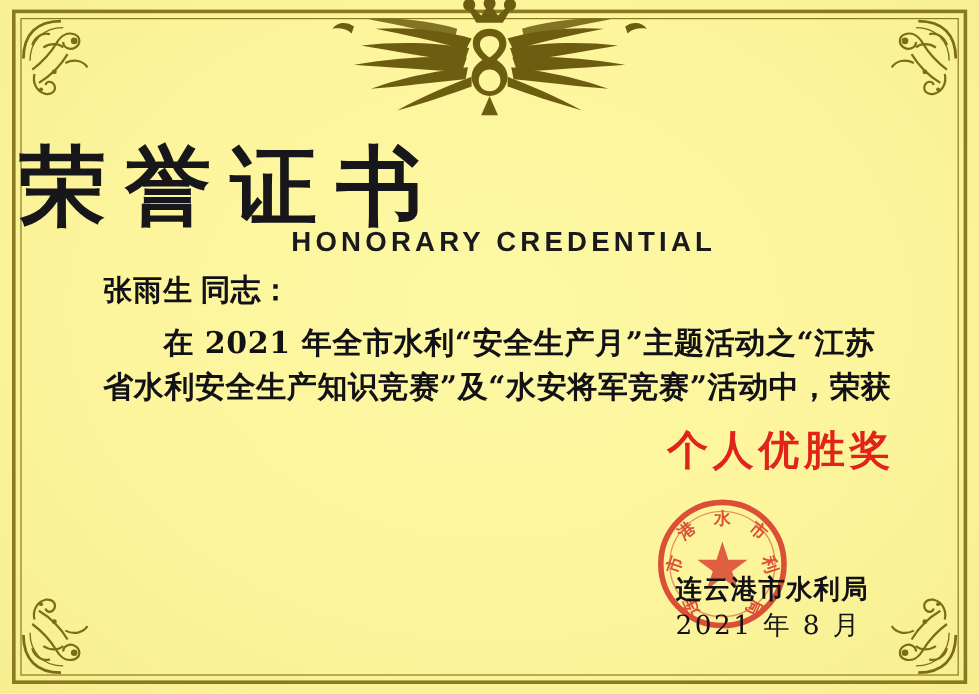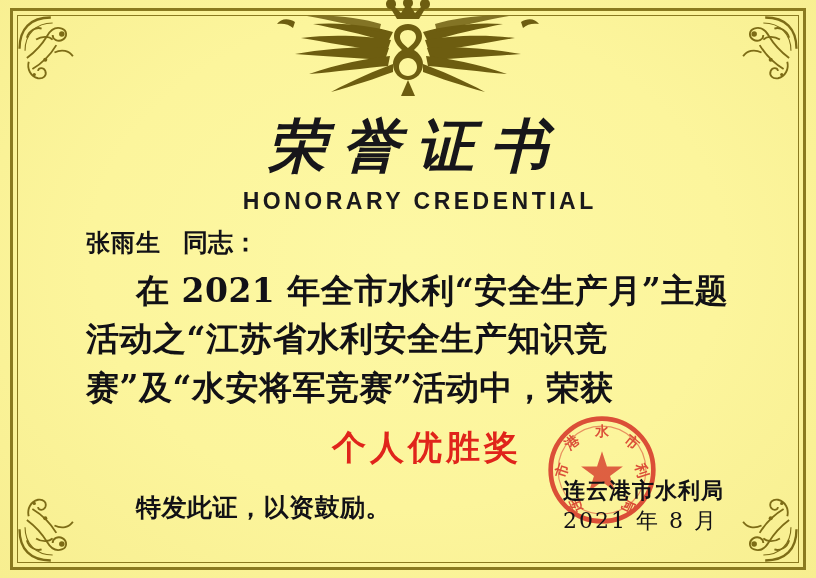--- a/index.html
+++ b/index.html
@@ -66,28 +66,27 @@
     height: 110px;
     color: #6d5d10;
   }
   .crest svg { display: block; width: 100%; height: 100%; }
 
   
   .title-cn {
     position: absolute;
     left: 0; right: 0;
     top: 108px;
-    text-align: center;
+    text-align: left;
     font-family: "DejaVu Serif", "Liberation Serif", serif;
     font-weight: bold;
-    font-size: 58px;
+    font-size: 72px;
     letter-spacing: 16px;
     text-indent: 16px;
     color: #17161a;
-    font-style: italic;
   }
   .title-en {
     position: absolute;
     left: 0; right: 0;
     top: 188px;
     text-align: center;
     font-family: "Liberation Sans", sans-serif;
     font-weight: bold;
     font-size: 23px;
     letter-spacing: 3.5px;
@@ -112,33 +111,33 @@
     margin-bottom: 4px;
   }
   .recipient-name {
     font-size: 24px;
     font-weight: bold;
     letter-spacing: 1px;
   }
   .recipient-suffix {
     font-size: 25px;
     font-weight: bold;
-    margin-left: 22px;
+    margin-left: 6px;
   }
   .paragraph {
-    font-size: 33px;
+    font-size: 25px;
     font-weight: bold;
     line-height: 1.48;
     text-indent: 50px;
     letter-spacing: 0.5px;
     margin-top: 2px;
   }
   .award-name {
     margin-top: 12px;
-    text-align: center;
+    text-align: right;
     color: #e0241b;
     font-family: "DejaVu Serif", "Liberation Serif", serif;
     font-weight: bold;
     font-size: 34px;
     letter-spacing: 4px;
     text-indent: 4px;
     padding-left: 18px;
   }
   .closing {
     margin-top: 20px;
@@ -280,21 +279,20 @@
 
   <div class="title-cn">荣誉证书</div>
   <div class="title-en">HONORARY CREDENTIAL</div>
 
   <div class="body-block">
     <div class="recipient-line">
       <span class="recipient-name">张雨生</span><span class="recipient-suffix">同志：</span>
     </div>
     <div class="paragraph">在 2021 年全市水利“安全生产月”主题活动之“江苏省水利安全生产知识竞赛”及“水安将军竞赛”活动中，荣获</div>
     <div class="award-name">个人优胜奖</div>
-    <div class="closing">特发此证，以资鼓励。</div>
   </div>
 
   <div class="seal">
     <svg viewBox="0 0 120 120">
       <circle cx="60" cy="60" r="55" fill="none" stroke="#d42b22" stroke-width="5"></circle>
       <circle cx="60" cy="60" r="47" fill="none" stroke="#d42b22" stroke-width="1.2" opacity="0.6"></circle>
 
       <path d="M60 40 l5.3 16.3 h17.1 l-13.8 10.1 5.3 16.3 -13.9-10.1 -13.9 10.1 5.3-16.3 -13.8-10.1 h17.1 z" fill="#d42b22" opacity="0.9"></path>
 
       <g fill="#d42b22" font-family="DejaVu Serif, serif" font-size="15" font-weight="bold">

